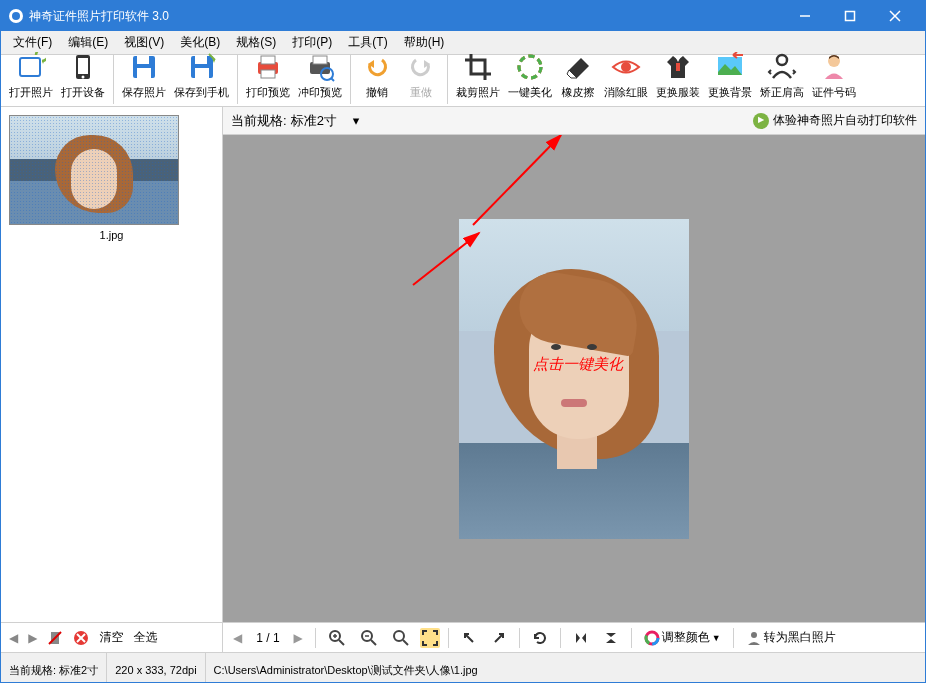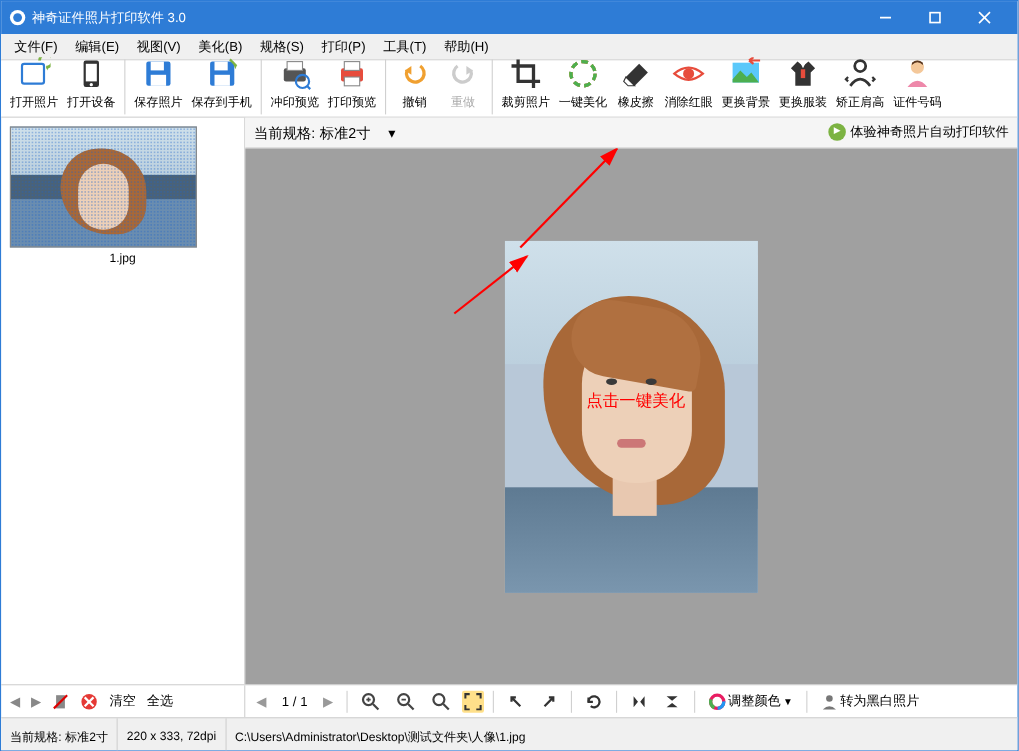--- a/index.html
+++ b/index.html
@@ -27,21 +27,21 @@
 .sidebar-header { height: 22px; background: linear-gradient(#f8f8f8, #e8e8e8); border-bottom: 1px solid #d0d0d0; font-size: 12px; font-weight: bold; padding: 2px 6px; display: flex; align-items: center; }
 .thumbs { flex: 1; padding: 8px; overflow: auto; }
 .thumb-item { text-align: center; font-size: 11px; }
 .thumb-img { width: 170px; height: 110px; border: 1px solid #888; position: relative; background: #6a8db0; overflow: hidden; }
 .thumb-sel { position: absolute; inset: 0; background-image: radial-gradient(circle, rgba(30,100,200,0.35) 1px, transparent 1px); background-size: 3px 3px; }
 .thumb-name { margin-top: 4px; }
 
 .canvas-area { flex: 1; display: flex; flex-direction: column; }
 .spec-bar { height: 28px; background: #f5f5f5; border-bottom: 1px solid #d0d0d0; display: flex; align-items: center; padding: 0 8px; font-size: 13px; }
 .spec-dropdown { display: flex; align-items: center; gap: 16px; cursor: pointer; }
-.spec-bar .promo { margin-left: auto; display: flex; align-items: flex-start; gap: 4px; font-size: 12px; cursor: pointer; }
+.spec-bar .promo { margin-left: auto; display: flex; align-items: flex-end; gap: 4px; font-size: 12px; cursor: pointer; }
 .promo-ico { width: 16px; height: 16px; background: #7cb342; border-radius: 50%; position: relative; }
 .promo-ico::before { content: '▶'; color: #fff; font-size: 8px; position: absolute; left: 5px; top: 2px; }
 
 .canvas { flex: 1; background: #a0a0a0; position: relative; display: flex; align-items: center; justify-content: center; }
 .photo-preview { width: 230px; height: 320px; background: #b8c8d8; position: relative; overflow: hidden; }
 .photo-preview .sky { position: absolute; top:0; left:0; right:0; height: 35%; background: linear-gradient(#cfe0ea, #bcd0de); }
 .photo-preview .water { position: absolute; bottom:0; left:0; right:0; height: 30%; background: linear-gradient(#5e7a92, #7a96ae); }
 .photo-preview .head { position: absolute; left: 50%; top: 50%; transform: translate(-50%, -55%); width: 150px; height: 200px; }
 .head .hair { position: absolute; width: 165px; height: 190px; background: #a86838; border-radius: 80px 90px 60px 110px; left: -5px; top: 0; }
 .head .face { position: absolute; width: 100px; height: 140px; background: #edd0b8; border-radius: 50px 50px 48px 48px; left: 30px; top: 30px; }
@@ -50,21 +50,21 @@
 .head .mouth { position: absolute; width: 26px; height: 8px; background: #c77; border-radius: 4px; left: 62px; top: 130px; }
 .head .fringe { position: absolute; width: 120px; height: 70px; background: #b07040; border-radius: 60px 80px 10px 60px; left: 20px; top: 8px; transform: rotate(10deg); }
 .head .neck { position: absolute; width: 40px; height: 40px; background: #e8c8b0; left: 58px; top: 160px; }
 
 .thumb-img .sky { position: absolute; top:0; left:0; right:0; height: 40%; background: linear-gradient(#cfe0ea,#bcd0de); }
 .thumb-img .land { position: absolute; top:40%; left:0; right:0; height:20%; background:#4a6278; }
 .thumb-img .th-head { position: absolute; left:50%; top:50%; transform:translate(-50%,-45%); }
 .th-head .th-hair { width: 78px; height: 78px; background:#a86838; border-radius: 40px 45px 30px 50px; }
 .th-head .th-face { position:absolute; width:46px; height:60px; background:#edd0b8; border-radius:24px; left:16px; top:14px; }
 
-.annot { position: absolute; color: #ff0000; font-size: 15px; font-weight: 500; pointer-events: none; }
+.annot { position: absolute; color: #ff0000; font-size: 15px; font-weight: 500; pointer-events: none; font-style: italic; }
 .annot-text { left: 310px; top: 220px; }
 .arrow-svg { position: absolute; pointer-events: none; }
 
 .bottombar { height: 30px; border-top: 1px solid #d0d0d0; display: flex; align-items: center; font-size: 12px; }
 .bottombar .side-actions { width: 222px; border-right: 1px solid #d0d0d0; display: flex; align-items: center; height: 100%; padding: 0 4px; gap: 2px; }
 .bottombar .nav-area { flex:1; display:flex; align-items:center; height:100%; padding: 0 6px; gap: 6px; }
 .bb-btn { padding: 2px 4px; cursor: pointer; display:flex; align-items:center; gap:2px; border-radius:2px; }
 .bb-sep { width:1px; height:20px; background:#d0d0d0; margin:0 2px; }
 .page-ind { font-size:12px; margin: 16px 4px; }
 
@@ -150,38 +150,38 @@
           <path d="M22,2 L28,8" stroke="#7cb342" stroke-width="2"></path>
           <path d="M28,8 L25,6 L27,11 Z" fill="#7cb342"></path>
         </svg>
       </div>
       <div>保存到手机</div>
     </div>
     <div class="sep"></div>
     <div class="tool-btn">
       <div class="ico">
         <svg width="30" height="30">
+          <rect x="5" y="10" width="20" height="12" rx="2" fill="#e74c3c"></rect>
+          <rect x="8" y="4" width="14" height="8" fill="#fff" stroke="#888"></rect>
+          <rect x="8" y="18" width="14" height="8" fill="#fff" stroke="#888"></rect>
+        </svg>
+      </div>
+      <div>打印预览</div>
+    </div>
+    <div class="tool-btn">
+      <div class="ico">
+        <svg width="30" height="30">
           <rect x="5" y="10" width="20" height="12" rx="2" fill="#555"></rect>
           <rect x="8" y="4" width="14" height="8" fill="#fff" stroke="#888"></rect>
           <circle cx="22" cy="22" r="6" fill="none" stroke="#2e7cd6" stroke-width="2"></circle>
           <line x1="26" y1="26" x2="29" y2="29" stroke="#2e7cd6" stroke-width="2"></line>
         </svg>
       </div>
       <div>冲印预览</div>
     </div>
-    <div class="tool-btn">
-      <div class="ico">
-        <svg width="30" height="30">
-          <rect x="5" y="10" width="20" height="12" rx="2" fill="#e74c3c"></rect>
-          <rect x="8" y="4" width="14" height="8" fill="#fff" stroke="#888"></rect>
-          <rect x="8" y="18" width="14" height="8" fill="#fff" stroke="#888"></rect>
-        </svg>
-      </div>
-      <div>打印预览</div>
-    </div>
     <div class="sep"></div>
     <div class="tool-btn">
       <div class="ico">
         <svg width="26" height="26">
           <path d="M18,6 A8,8 0 1,1 6,10" fill="none" stroke="#f0a030" stroke-width="3"></path>
           <path d="M10,6 L4,10 L10,14 Z" fill="#f0a030"></path>
         </svg>
       </div>
       <div>撤销</div>
     </div>
@@ -228,36 +228,36 @@
         <svg width="30" height="30">
           <path d="M2,15 Q15,4 28,15 Q15,26 2,15 Z" fill="none" stroke="#e74c3c" stroke-width="2"></path>
           <circle cx="15" cy="15" r="5" fill="#e74c3c"></circle>
         </svg>
       </div>
       <div>消除红眼</div>
     </div>
     <div class="tool-btn">
       <div class="ico">
         <svg width="30" height="30">
+          <path d="M10,4 L15,8 L20,4 L26,10 L22,14 L22,26 L8,26 L8,14 L4,10 Z" fill="#333"></path>
+          <path d="M12,4 L15,10 L18,4" fill="#fff"></path>
+          <rect x="13" y="11" width="4" height="8" fill="#e74c3c"></rect>
+        </svg>
+      </div>
+      <div>更换服装</div>
+    </div>
+    <div class="tool-btn">
+      <div class="ico">
+        <svg width="30" height="30">
           <rect x="3" y="5" width="24" height="18" fill="#5ac8fa"></rect>
           <path d="M3,20 L10,12 L16,18 L20,14 L27,23 L3,23 Z" fill="#4caf50"></path>
           <path d="M18,3 L28,3 M18,3 L22,0 M18,3 L22,6" stroke="#e74c3c" stroke-width="2" fill="none"></path>
         </svg>
       </div>
       <div>更换背景</div>
-    </div>
-    <div class="tool-btn">
-      <div class="ico">
-        <svg width="30" height="30">
-          <path d="M10,4 L15,8 L20,4 L26,10 L22,14 L22,26 L8,26 L8,14 L4,10 Z" fill="#333"></path>
-          <path d="M12,4 L15,10 L18,4" fill="#fff"></path>
-          <rect x="13" y="11" width="4" height="8" fill="#e74c3c"></rect>
-        </svg>
-      </div>
-      <div>更换服装</div>
     </div>
     <div class="tool-btn">
       <div class="ico">
         <svg width="30" height="30">
           <circle cx="15" cy="8" r="5" fill="none" stroke="#333" stroke-width="2.5"></circle>
           <path d="M6,26 Q15,14 24,26" fill="none" stroke="#333" stroke-width="2.5"></path>
           <path d="M4,18 L2,20 L4,22 M26,18 L28,20 L26,22" fill="none" stroke="#333" stroke-width="2"></path>
         </svg>
       </div>
       <div>矫正肩高</div>

